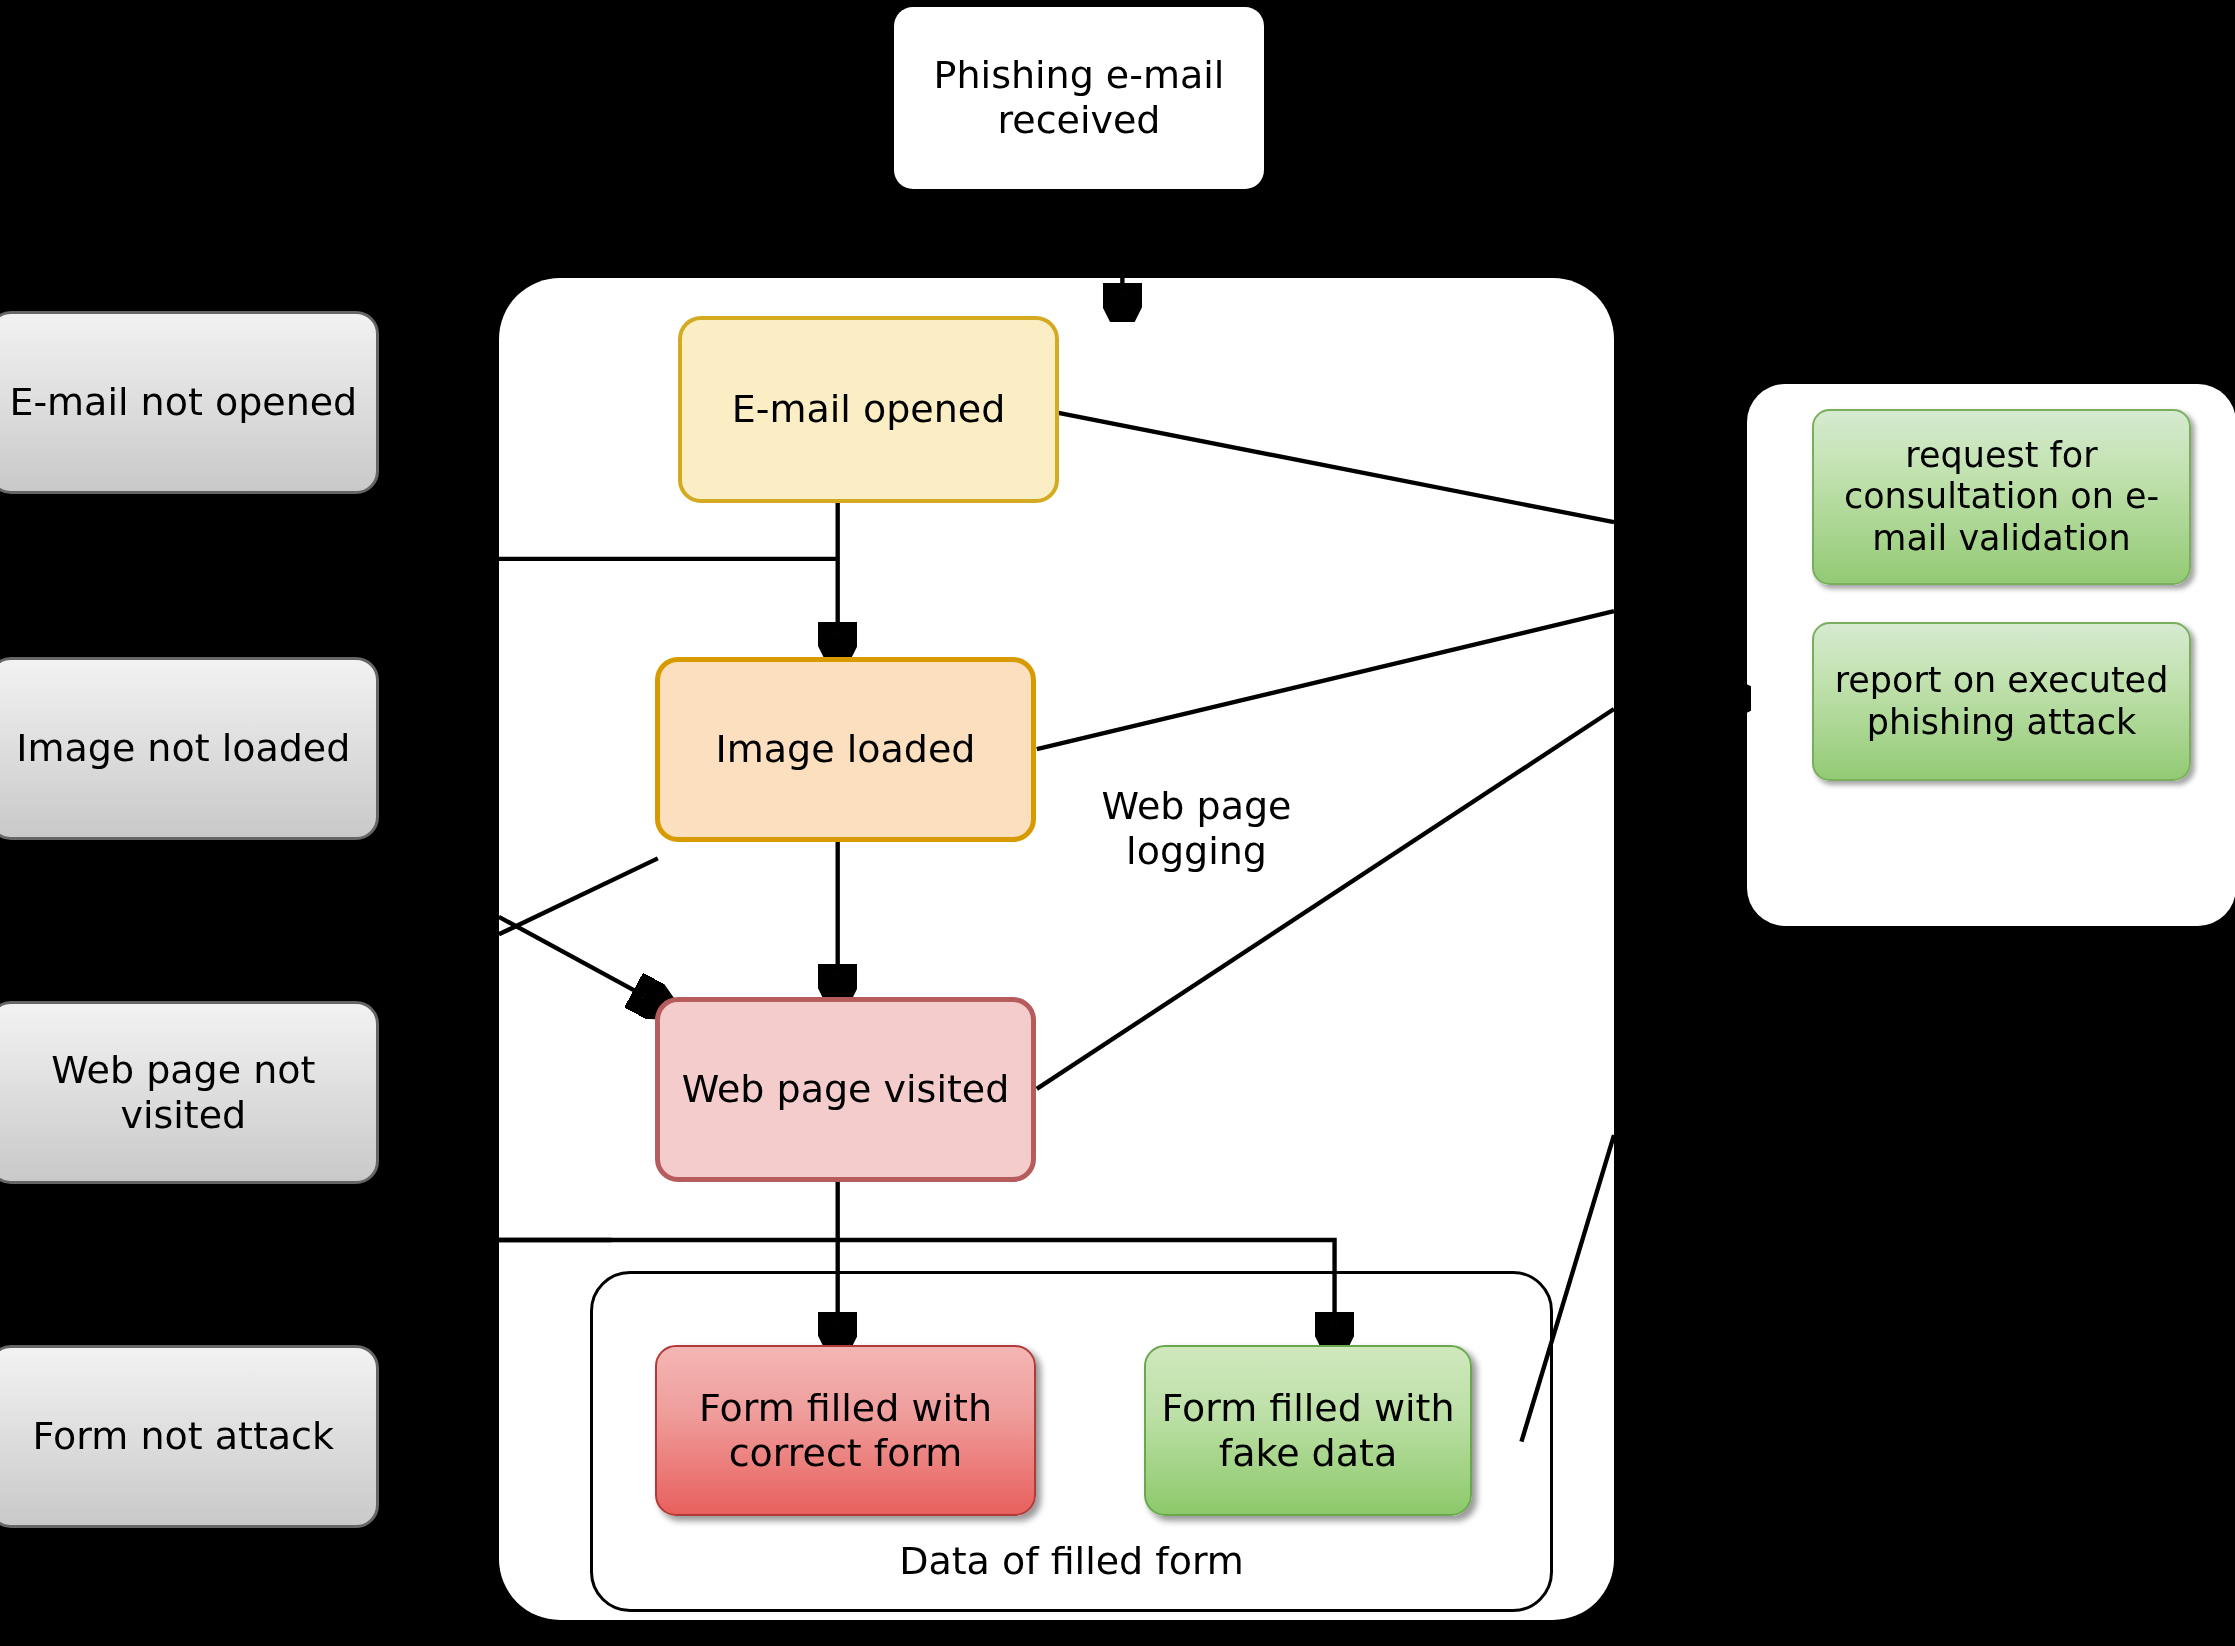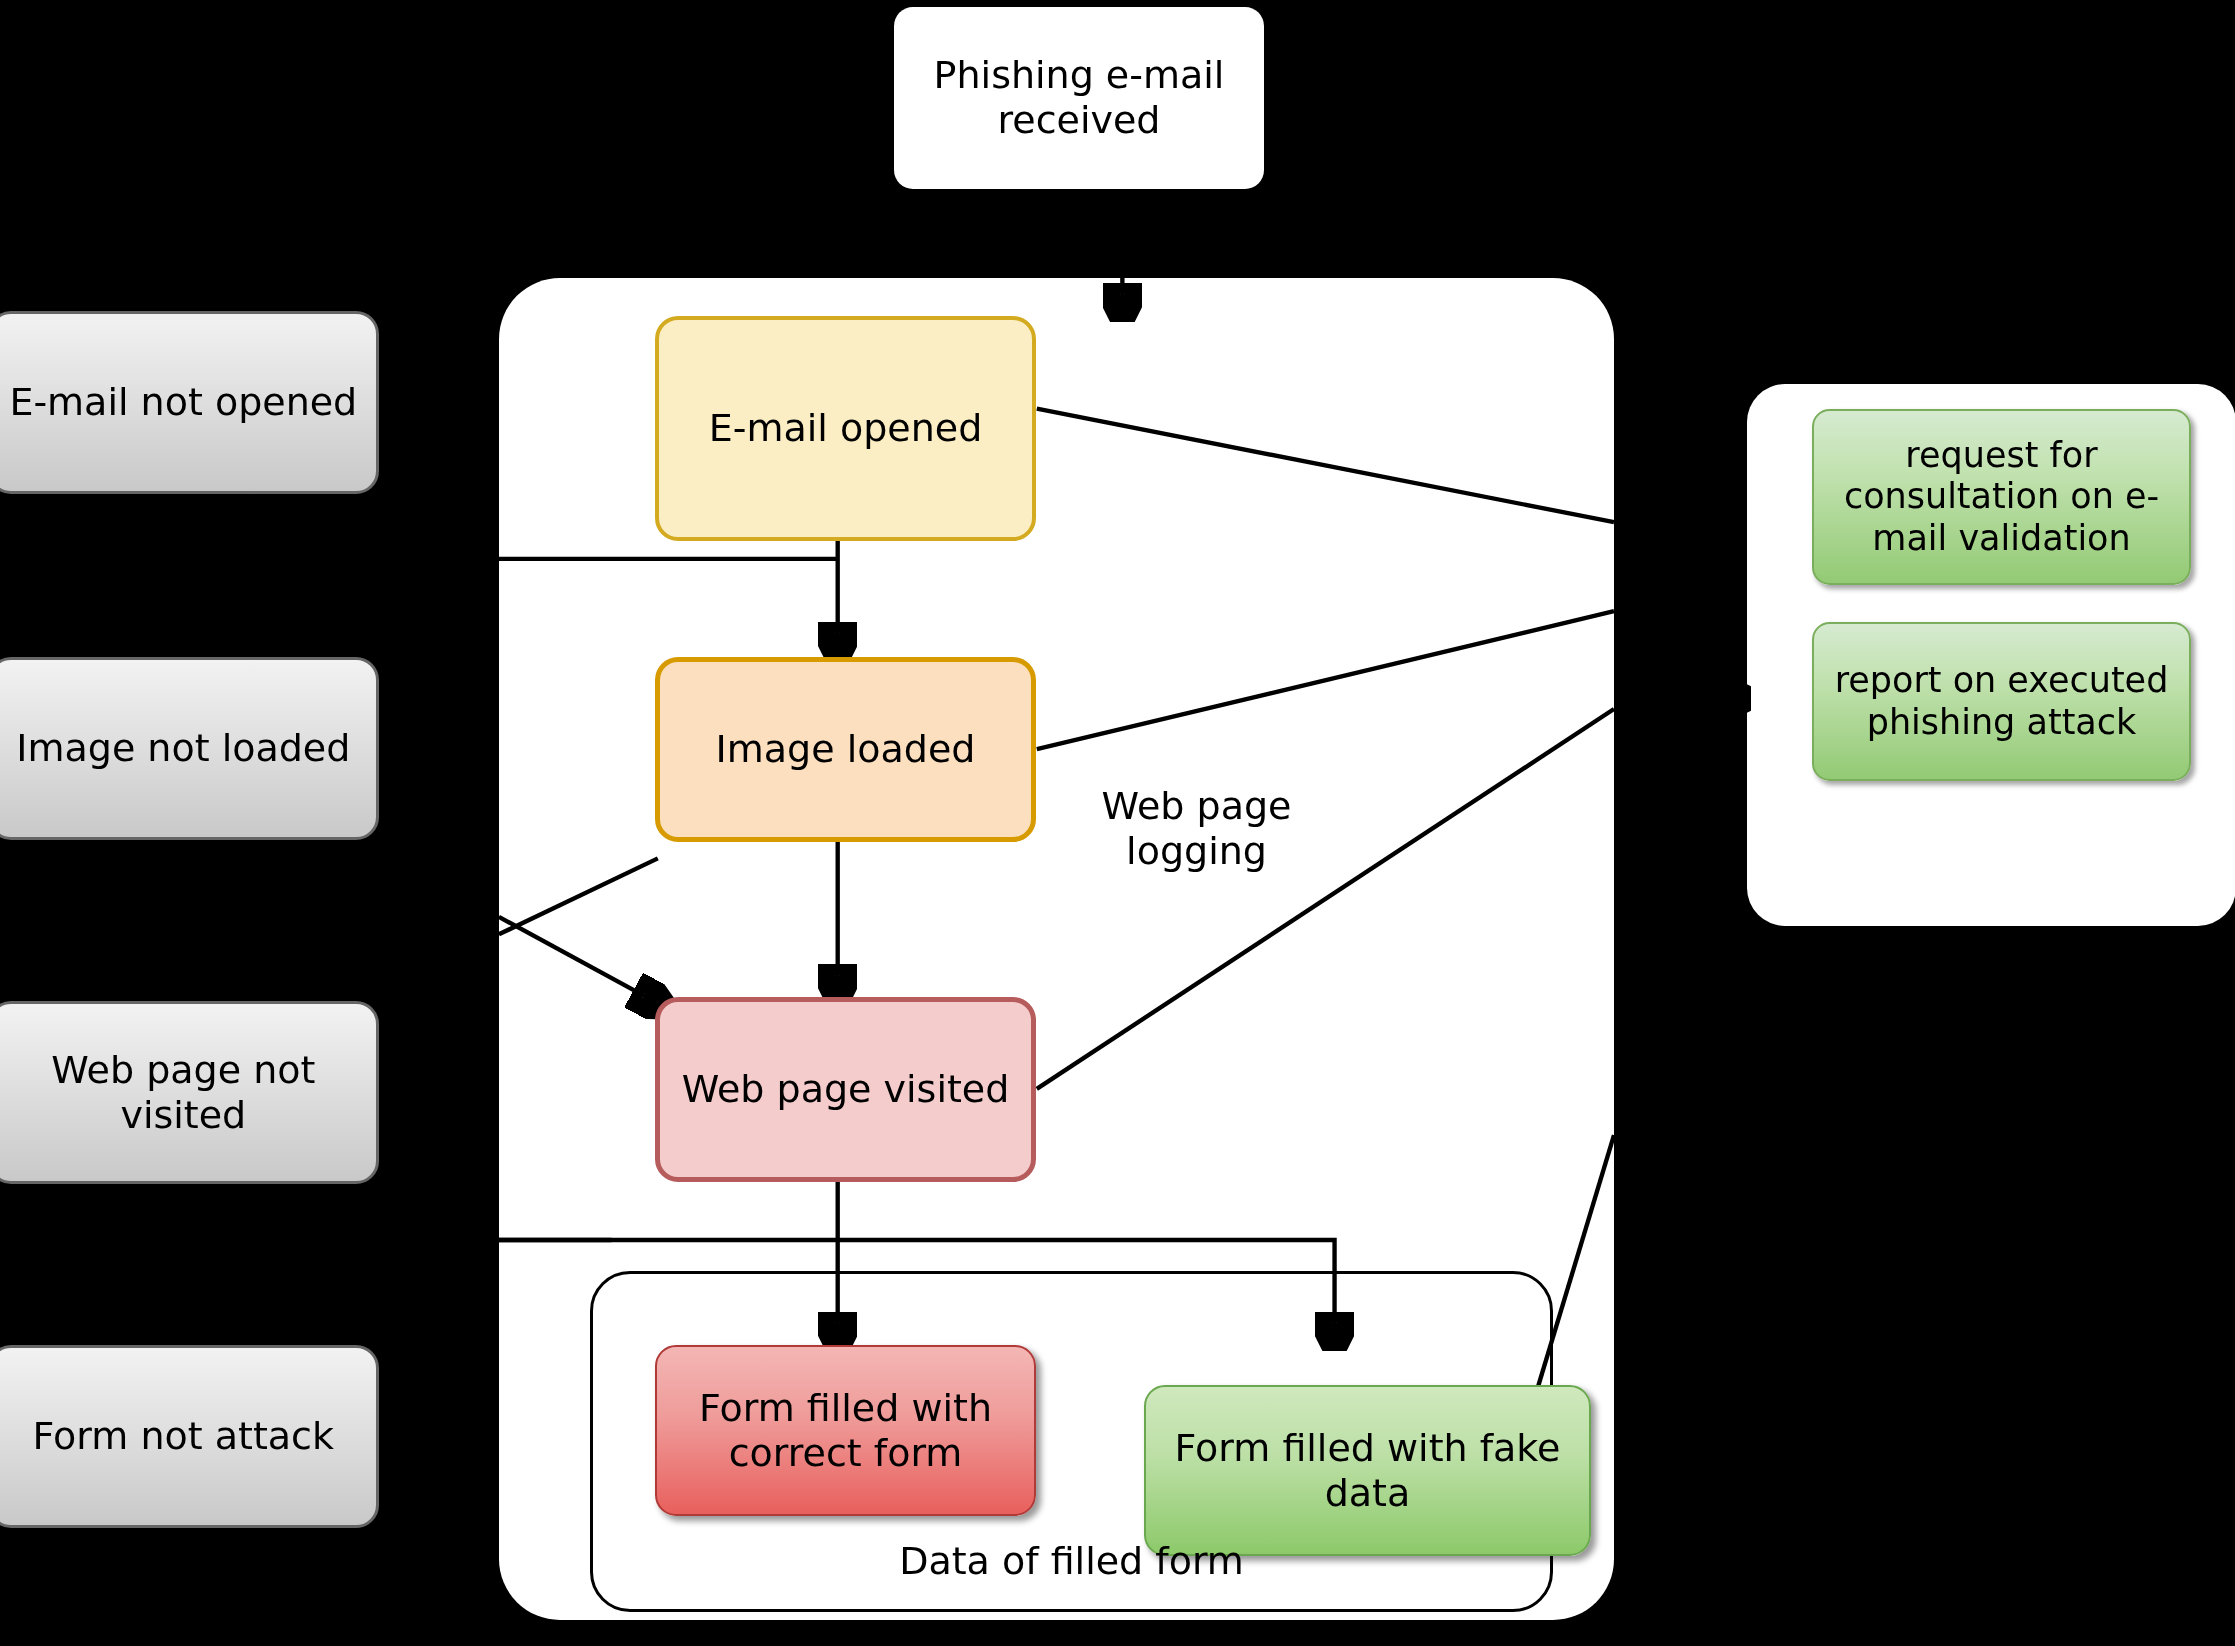--- a/index.html
+++ b/index.html
@@ -201,21 +201,21 @@
   </div>
 
   <div class="node gray-node" style="left:-12.2px; top:1001px; width:391px; height:183px;">
     <span>Web page not visited</span>
   </div>
 
   <div class="node gray-node" style="left:-12.2px; top:1345px; width:391px; height:183px;">
     <span>Form not attack</span>
   </div>
 
-  <div class="node yellow-node" style="left:655px; top:316px; width:381px; height:225px;">
+  <div class="node yellow-node" style="left:678px; top:316px; width:381px; height:187px;">
     <span>E-mail opened</span>
   </div>
 
   <div class="node orange-node" style="left:655px; top:657px; width:381px; height:185px;">
     <span>Image loaded</span>
   </div>
 
   <div class="node pink-node" style="left:655px; top:997px; width:381px; height:185px;">
     <span>Web page visited</span>
   </div>
@@ -223,21 +223,21 @@
   <div class="lane-label" style="left:1057px; top:744px; width:279px;margin-top:40px;">
     <span>Web page logging</span>
   </div>
 
   <div class="lane" id="form-group"></div>
 
   <div class="node red-node" style="left:655px; top:1345px; width:381px; height:171px;">
     <span>Form filled with correct form</span>
   </div>
 
-  <div class="node green-node" style="left:1144px; top:1385px; width:447px; height:171px;">
+  <div class="node green-node" style="left:1144px; top:1345px; width:328px; height:171px;">
     <span>Form filled with fake data</span>
   </div>
 
   <div class="lane-label" style="left:590px; top:1539px; width:963px;">
     <span>Data of filled form</span>
   </div>
 
   <div class="node it-node" style="left:1804px; top:409px; width:379px; height:176px;">
     <span>request for consultation on e-mail validation</span>
   </div>

